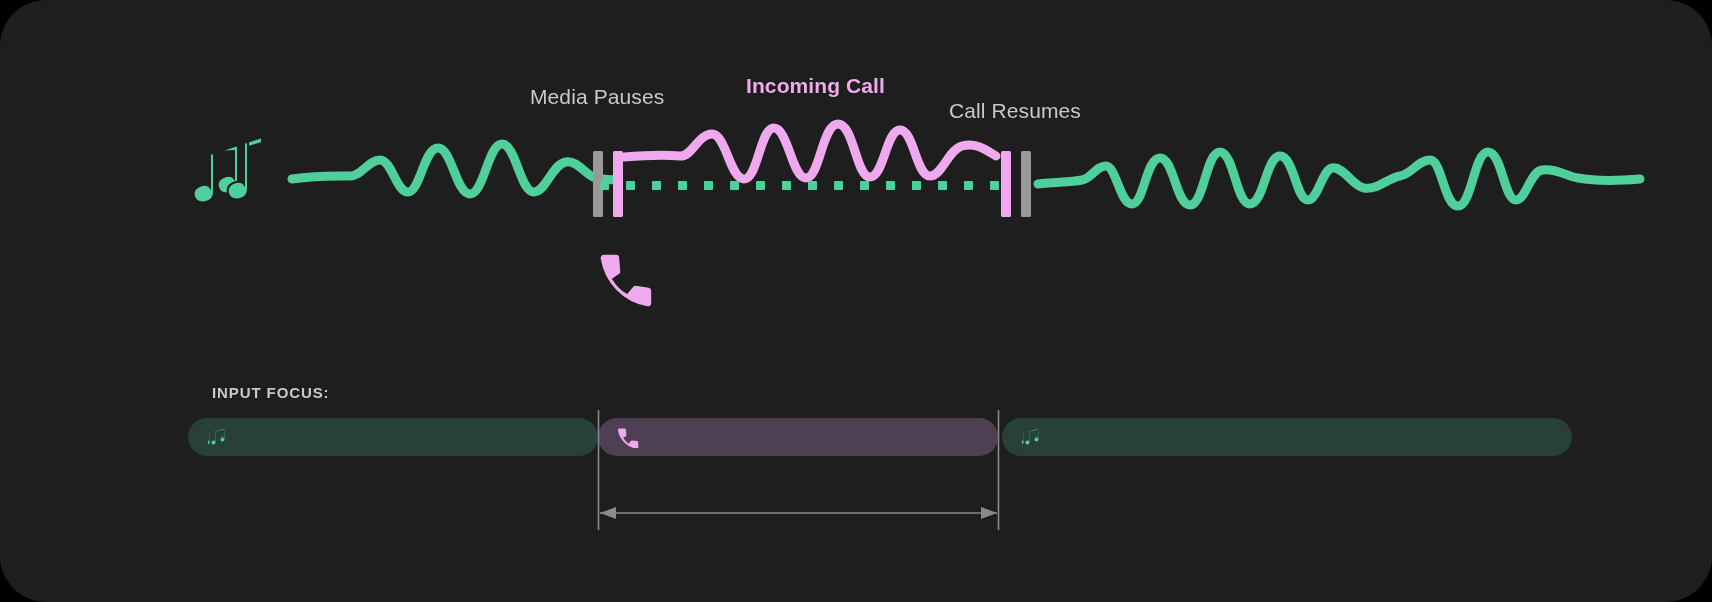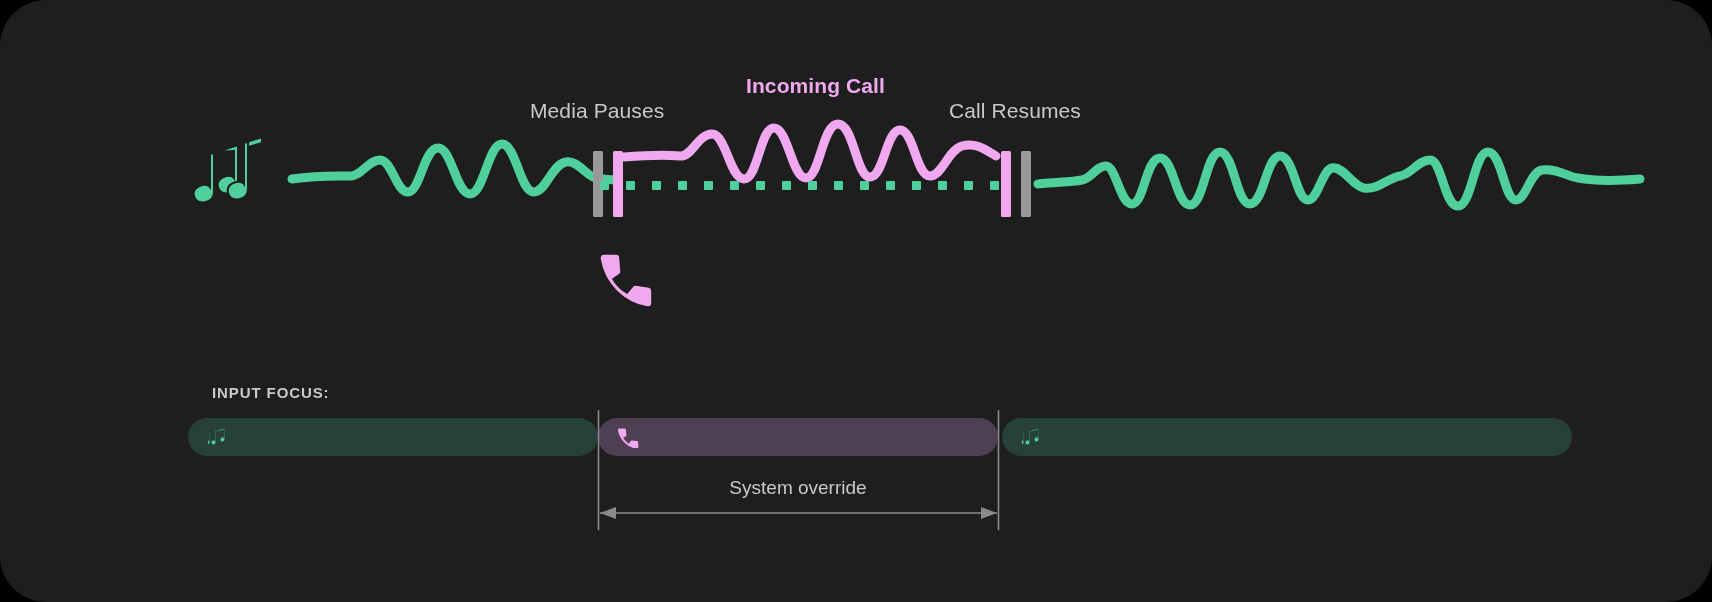--- a/index.html
+++ b/index.html
@@ -20,21 +20,21 @@
   #timeline{position:absolute;left:0;top:0;width:1712px;height:330px;}
   #timeline svg{position:absolute;left:0;top:0;}
 
   .lbl{
     position:absolute;
     white-space:nowrap;
     font-size:21px;
     color:#c9c9c9;
     letter-spacing:.1px;
   }
-  #lbl-pauses{left:530px;top:99px;}
+  #lbl-pauses{left:530px;top:85px;}
   #lbl-resumes{left:949px;top:99px;}
   #lbl-call{
     left:746px;top:74px;
     color:#f0a9ee;
     font-weight:700;
     font-size:21px;
     text-align:center;
   }
 
   
@@ -210,15 +210,14 @@
   <div id="overlay">
     <svg width="1712" height="272" viewBox="0 0 1712 272">
       <line x1="598.5" y1="80" x2="598.5" y2="200" stroke="#8a8a8a" stroke-width="1.6"></line>
       <line x1="998.5" y1="80" x2="998.5" y2="200" stroke="#8a8a8a" stroke-width="1.6"></line>
       <line x1="600" y1="183" x2="997" y2="183" stroke="#8a8a8a" stroke-width="1.6"></line>
       <path d="M600 183 L616 177 L616 189 Z" fill="#8a8a8a"></path>
       <path d="M997 183 L981 177 L981 189 Z" fill="#8a8a8a"></path>
     </svg>
   </div>
 
-  <div id="sys-override">System override</div>
 
 </div>
 
 </body></html>

